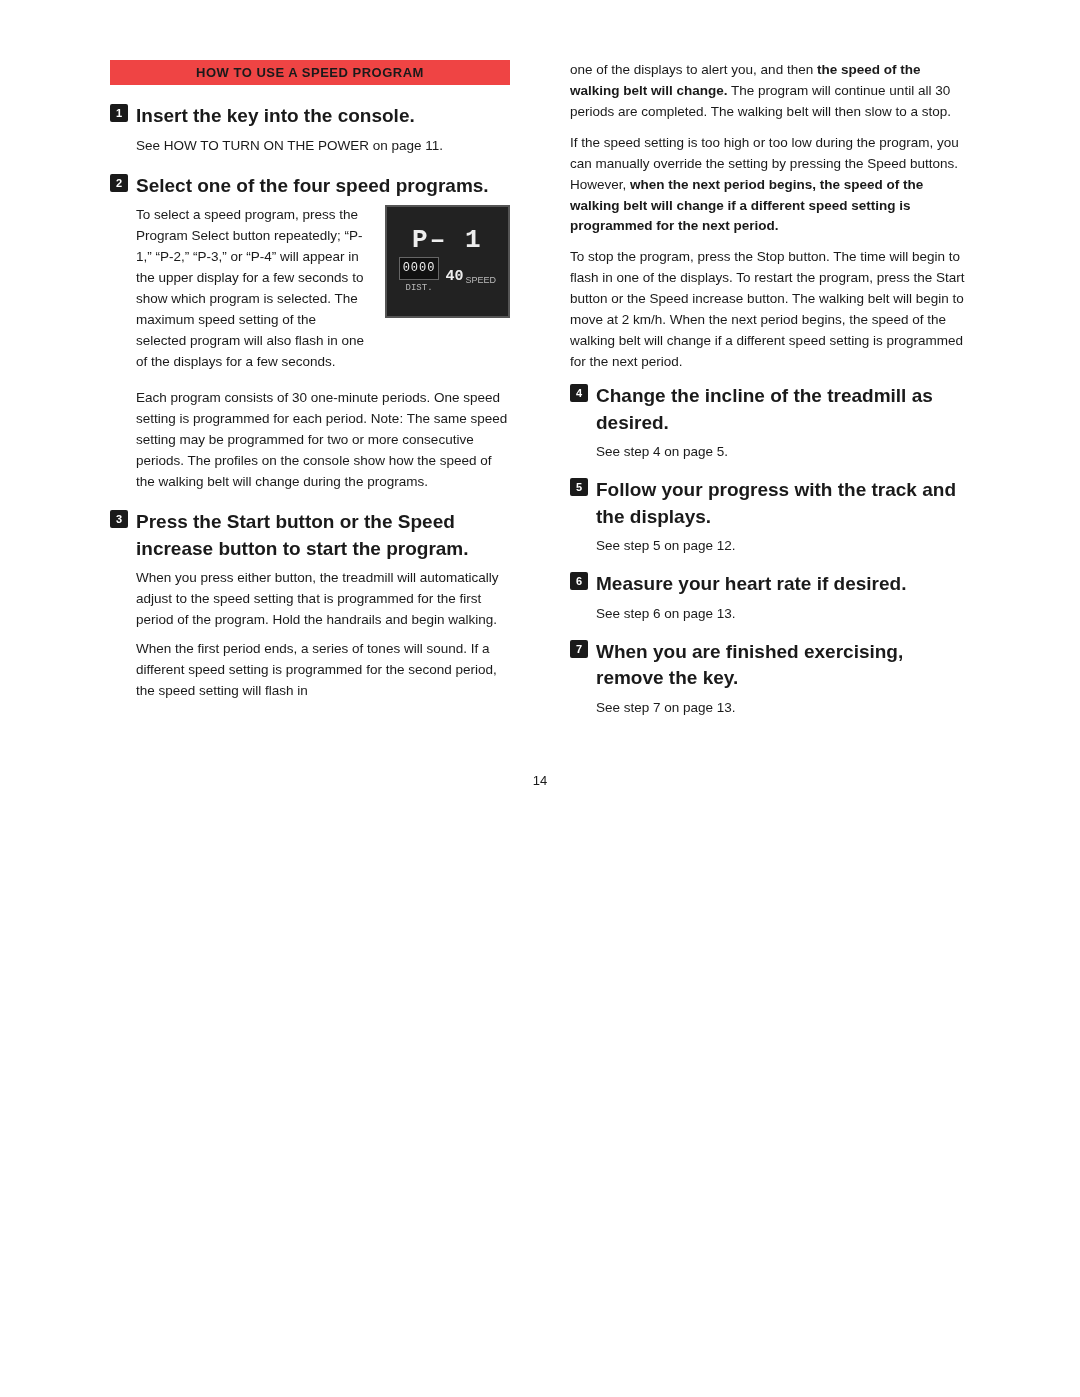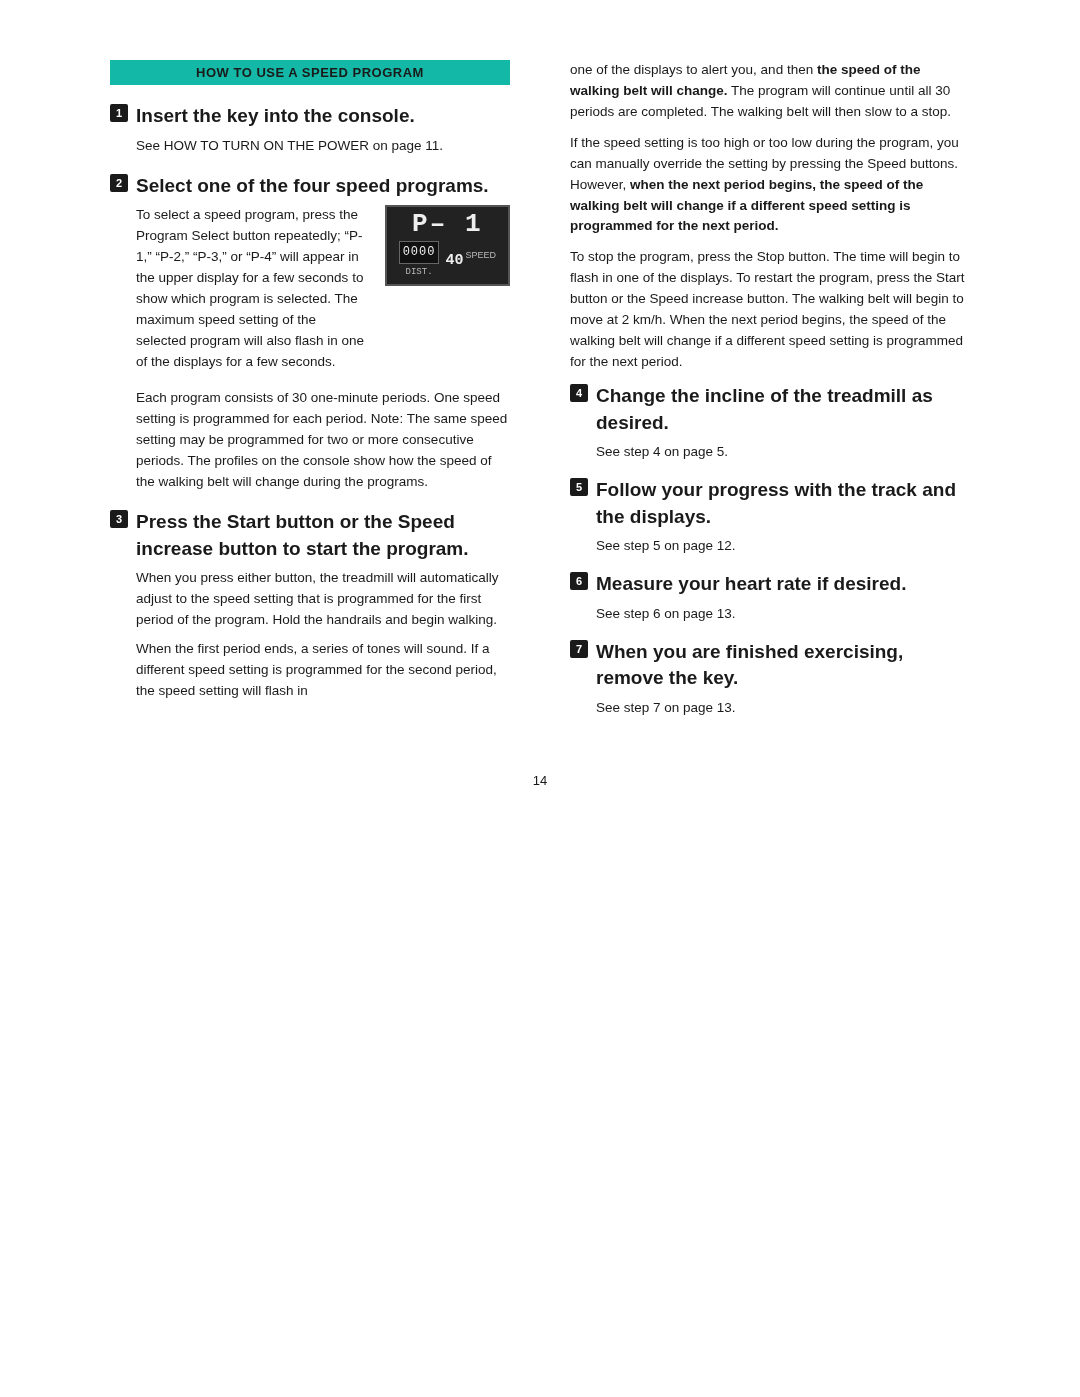--- a/index.html
+++ b/index.html
@@ -32,21 +32,21 @@
 
     .left-col {
       padding-right: 10px;
     }
 
     .right-col {
       padding-left: 10px;
     }
 
     .section-header {
-      background: #14b8a6;
+      background: #ef4444;
       text-align: center;
       font-weight: bold;
       font-size: 13px;
       padding: 5px 10px;
       margin-bottom: 18px;
       letter-spacing: 0.5px;
     }
 
     .step-block {
       margin-bottom: 16px;
@@ -87,21 +87,21 @@
       margin-bottom: 10px;
     }
 
     .step-content p {
       margin-bottom: 8px;
     }
 
     .display-image {
       border: 2px solid #555;
       background: #222;
-      padding: 4px 12px;
+      padding: 20px 12px;
       display: flex;
       flex-direction: column;
       align-items: center;
       min-width: 110px;
     }
 
     .display-top-row {
       color: #eee;
       font-size: 26px;
       font-family: 'Courier New', monospace;
@@ -138,21 +138,21 @@
 
     .display-dist-label {
       color: #bbb;
       font-size: 9px;
       text-transform: uppercase;
       font-family: Liberation Mono, monospace;
     }
 
     .display-speed-block {
       display: flex;
-      align-items: flex-start;
+      align-items: flex-end;
       gap: 2px;
     }
 
     .display-speed-num {
       color: #eee;
       font-family: 'Courier New', monospace;
       font-size: 15px;
       font-weight: bold;
     }
 

